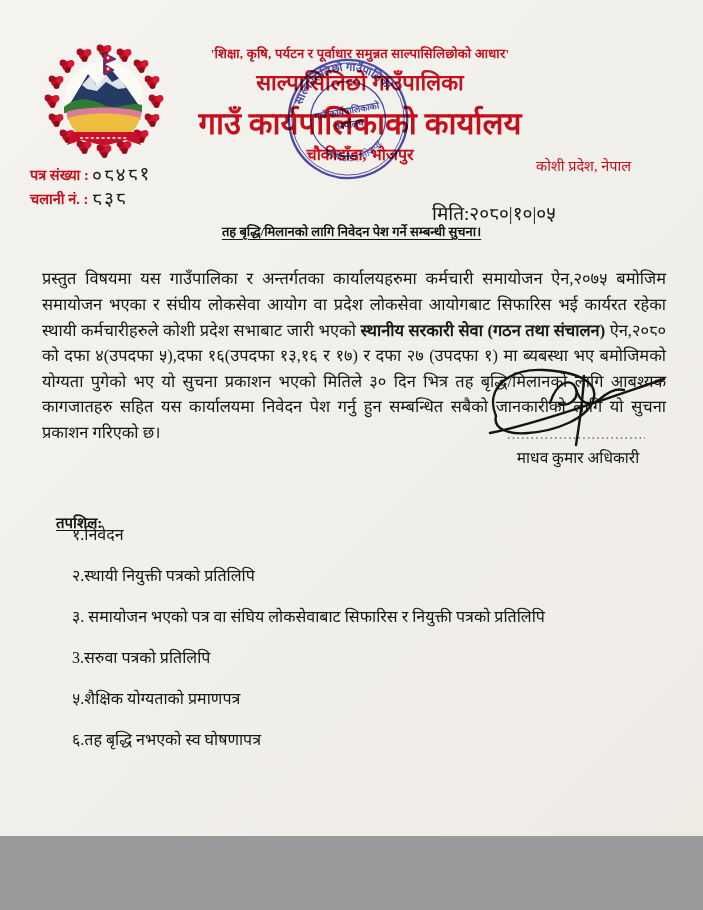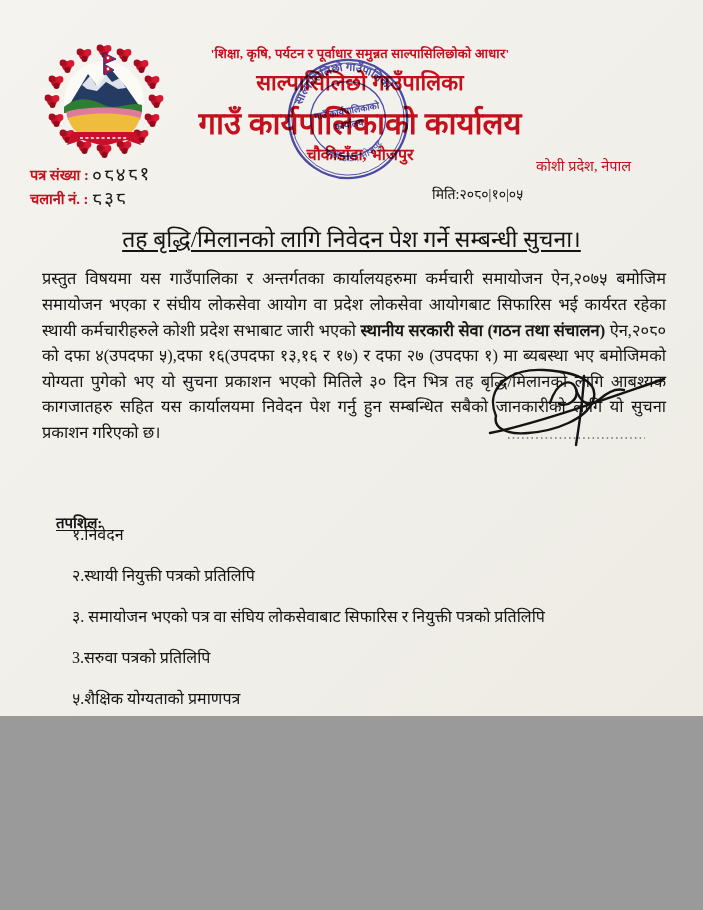--- a/index.html
+++ b/index.html
@@ -1,37 +1,37 @@
 <!DOCTYPE html>
 <html lang="ne"><head>
 <meta charset="utf-8">
 <style>
   html,body{margin:0;padding:0;}
   body{background:#9a9a9a;font-family:"Liberation Serif","DejaVu Serif",serif;}
   .page{
-    position:relative;width:703px;height:716px;margin:0 auto;overflow:hidden;
+    position:relative;width:703px;height:836px;margin:0 auto;overflow:hidden;
     background:linear-gradient(135deg,#f5f3ef 0%,#f1efe9 55%,#edebe4 100%);
     color:#1d1d1d;
   }
   
   .emblem{position:absolute;left:42px;top:40px;width:124px;height:122px;}
   .hdr-center{position:absolute;left:150px;top:44px;width:420px;text-align:center;color:#c3101c;}
   .slogan{font-size:13px;font-weight:bold;letter-spacing:.2px;}
   .muni{font-size:22px;font-weight:bold;margin-top:4px;}
   .office{font-size:31px;font-weight:bold;margin-top:11px;line-height:1.1;}
   .addr{font-size:16px;font-weight:bold;margin-top:2px;}
   .province{position:absolute;left:536px;top:155px;font-size:14.5px;font-weight:normal;color:#c3101c;white-space:nowrap;}
   .ref-row{position:absolute;left:30px;top:160px;font-size:14.5px;font-weight:bold;color:#c3101c;white-space:nowrap;}
   .dispatch-row{position:absolute;left:30px;top:184px;font-size:14.5px;font-weight:bold;color:#c3101c;white-space:nowrap;}
   .hand{display:inline-block;color:#1a1a1a;font-weight:normal;font-size:19px;letter-spacing:2px;transform:rotate(-2deg) translateY(1px);font-family:"DejaVu Sans",sans-serif;}
-  .date-row{position:absolute;left:432px;top:184px;font-size:14px;color:#161616;}
+  .date-row{position:absolute;left:432px;top:200px;font-size:19px;color:#161616;}
   
   .stamp{position:absolute;left:284px;top:54px;width:128px;height:130px;transform:rotate(-10deg);opacity:.88;mix-blend-mode:multiply;}
   
-  .title{position:absolute;left:0;right:0;top:222px;text-align:center;font-size:23px;font-weight:normal;color:#141414;}
+  .title{position:absolute;left:0;right:0;top:222px;text-align:center;font-size:13px;font-weight:bold;color:#141414;}
   .title span{text-decoration:underline;text-underline-offset:3px;}
   .letter-body{position:absolute;left:42px;top:250px;width:624px;font-size:16.4px;line-height:25.6px;text-align:justify;color:#161616;}
   
   .signature{position:absolute;left:480px;top:360px;width:200px;height:90px;}
   .signatory{position:absolute;left:468px;top:446px;width:220px;text-align:center;font-size:15.5px;line-height:24px;color:#161616;}
   
   .sched-h{position:absolute;left:56px;top:512px;font-size:15px;font-weight:bold;color:#161616;text-decoration:underline;text-underline-offset:2px;}
   .sched{position:absolute;left:56px;top:506px;font-size:16px;line-height:25px;color:#161616;list-style:none;margin:0;padding:0;}
   .sched li{margin:16px;padding:0;}
 </style>
@@ -137,20 +137,21 @@
     <g fill="none" stroke="#141414" stroke-width="2.4" stroke-linecap="round">
       <path d="M 16,56 C 4,28 30,8 64,10 C 98,12 120,22 113,41 C 106,59 76,71 48,73 C 27,75 13,68 16,56 Z"></path>
       <path d="M 70,43 C 77,21 92,17 96,29 C 99,40 88,47 79,44"></path>
       <path d="M 96,29 C 100,43 109,48 120,39 C 128,32 136,28 144,30"></path>
       <path d="M 10,73 C 60,63 128,38 184,19"></path>
       <path d="M 104,16 C 103,40 99,66 96,85"></path>
     </g>
   </svg>
 
   <div class="signatory">
+    <div>माधव कुमार अधिकारी</div>
   </div>
 
   <div class="sched-h">तपशिल:</div>
   <ul class="sched">
     <li>१.निवेदन</li>
     <li>२.स्थायी नियुक्ती पत्रको प्रतिलिपि</li>
     <li>३. समायोजन भएको पत्र वा संघिय लोकसेवाबाट सिफारिस र नियुक्ती पत्रको प्रतिलिपि</li>
     <li>3.सरुवा पत्रको प्रतिलिपि</li>
     <li>५.शैक्षिक योग्यताको प्रमाणपत्र</li>
     <li>६.तह बृद्धि नभएको स्व घोषणापत्र</li>

